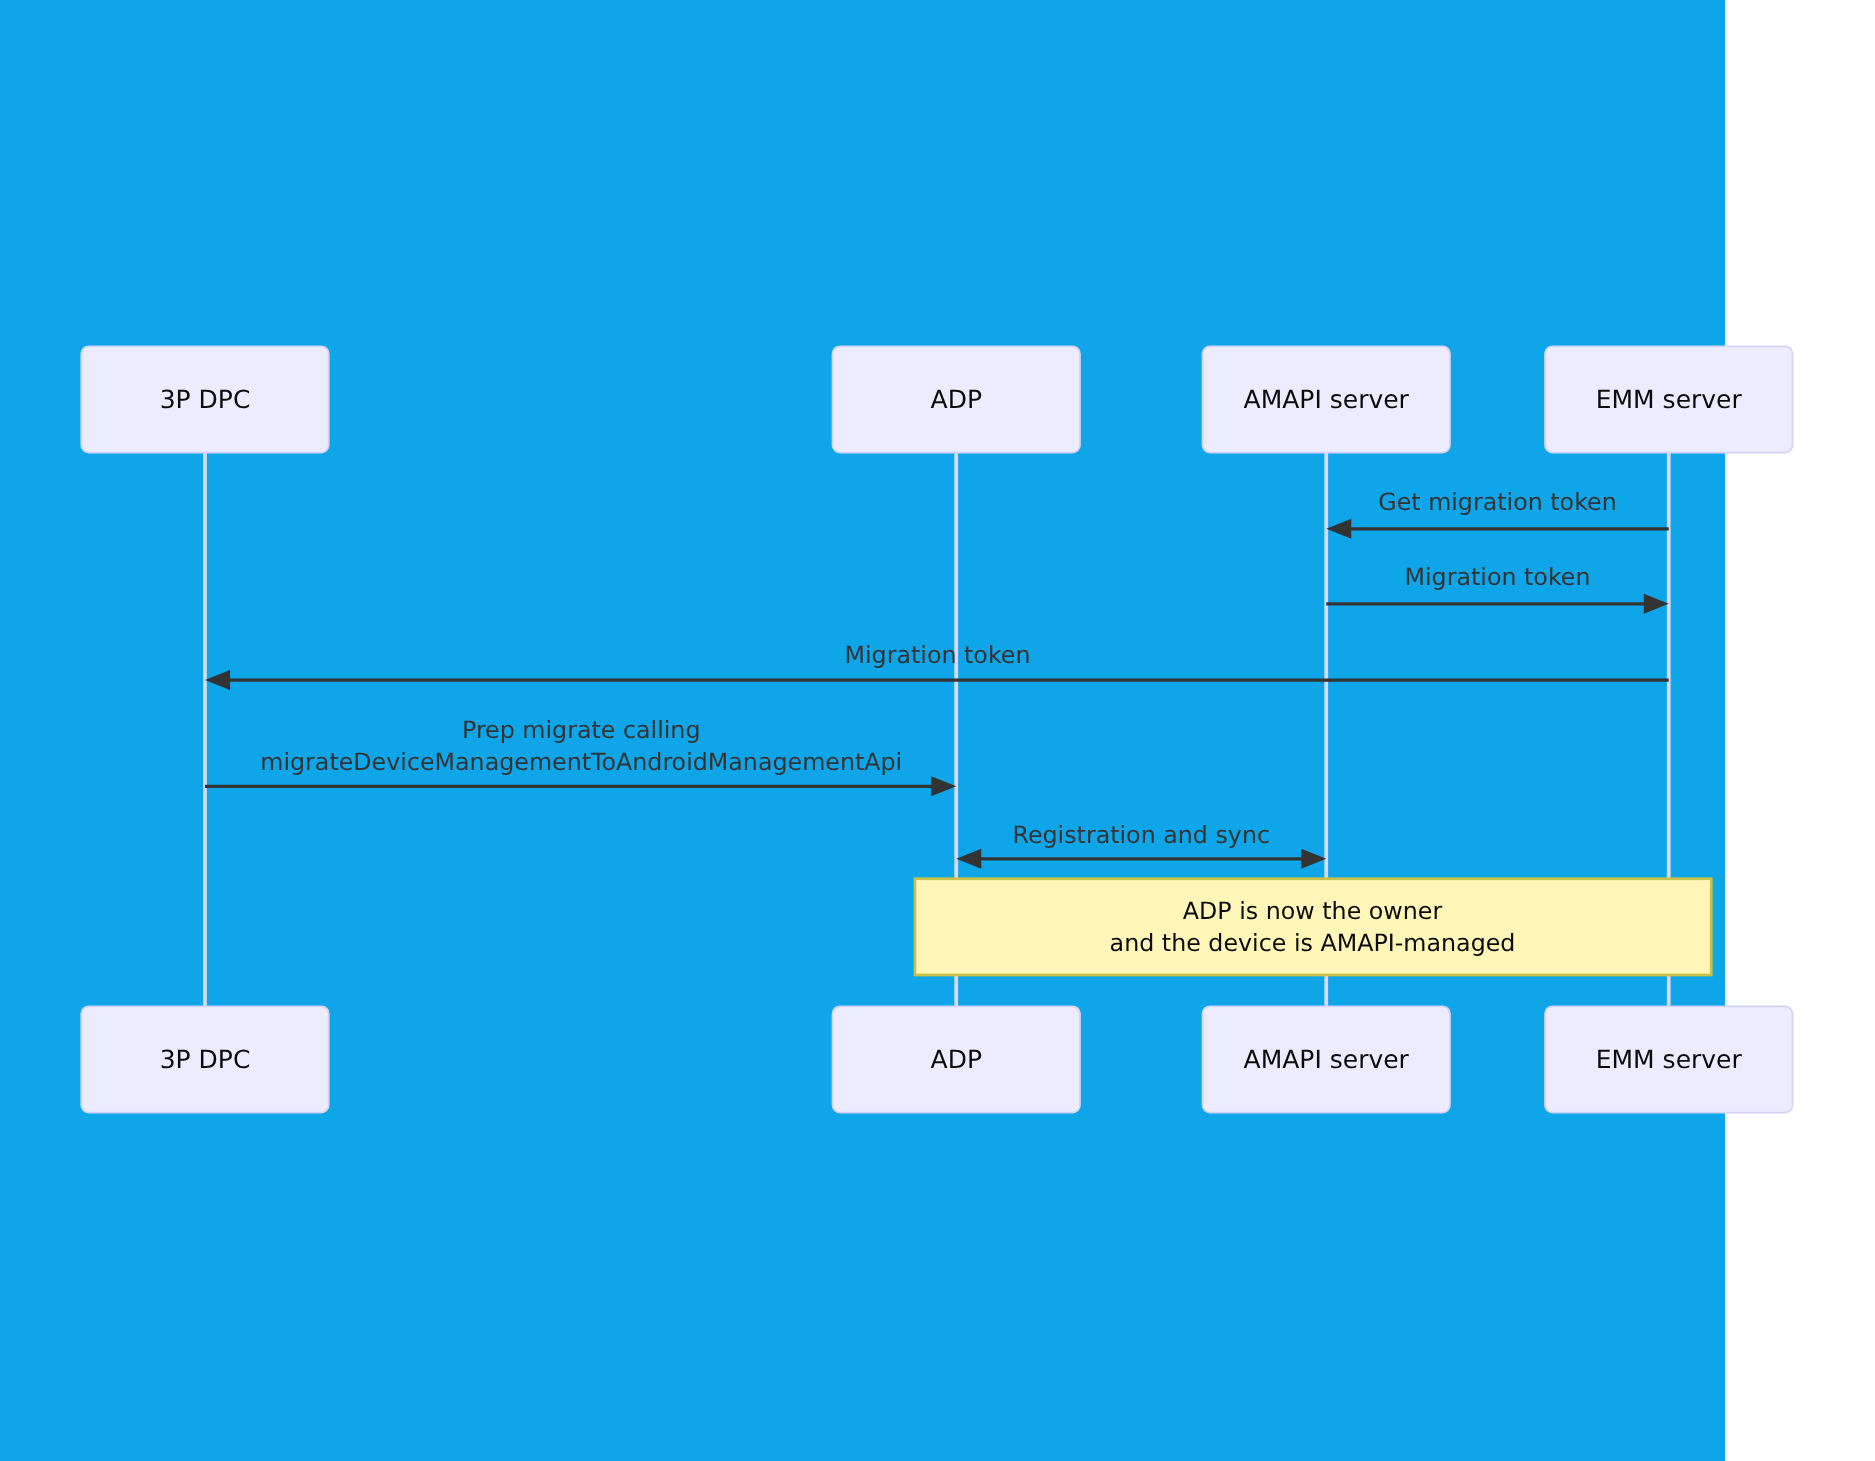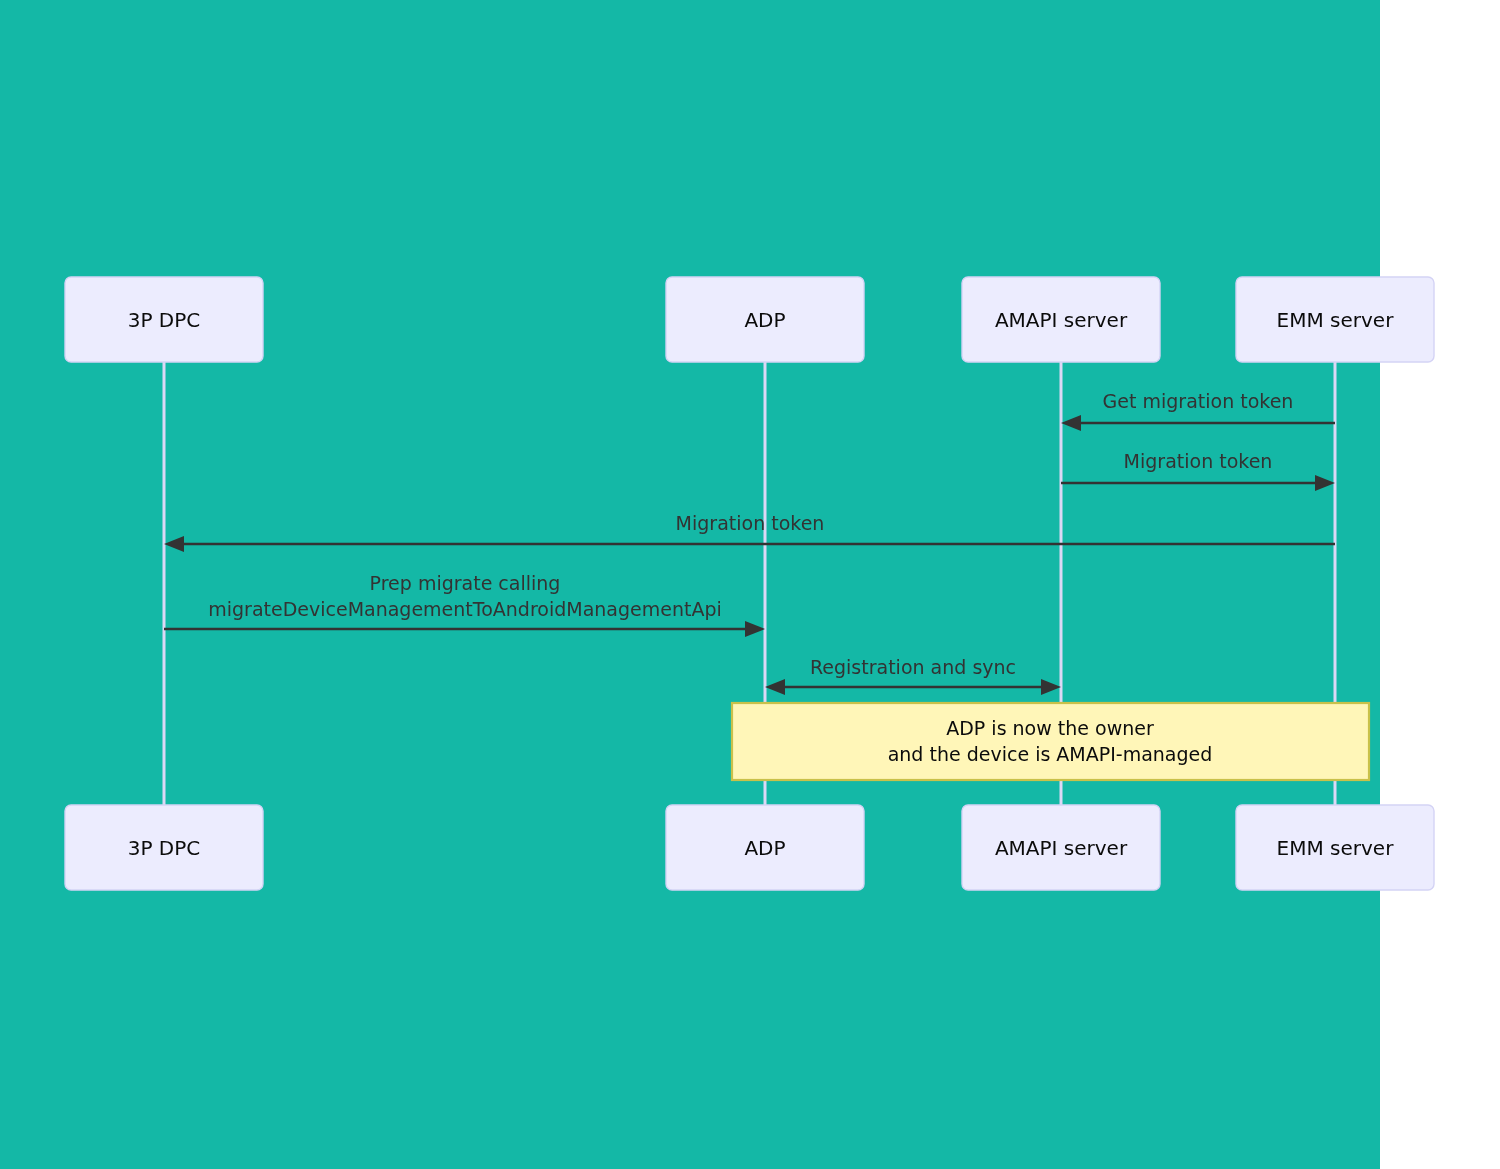--- a/index.html
+++ b/index.html
@@ -10,21 +10,21 @@
   body {
     width: 1500px;
     height: 1169px;
     font-family: "DejaVu Sans", sans-serif;
     overflow: hidden;
   }
   #diagram-root {
     position: relative;
     width: 1380px;
     height: 1169px;
-    background: #14b8a6;
+    background: #0ea5e9;
   }
   svg.diagram-canvas {
     position: absolute;
     top: 0;
     left: 0;
     width: 1500px;
     height: 1169px;
   }
   .lifeline-box {
     fill: #ECECFE;

